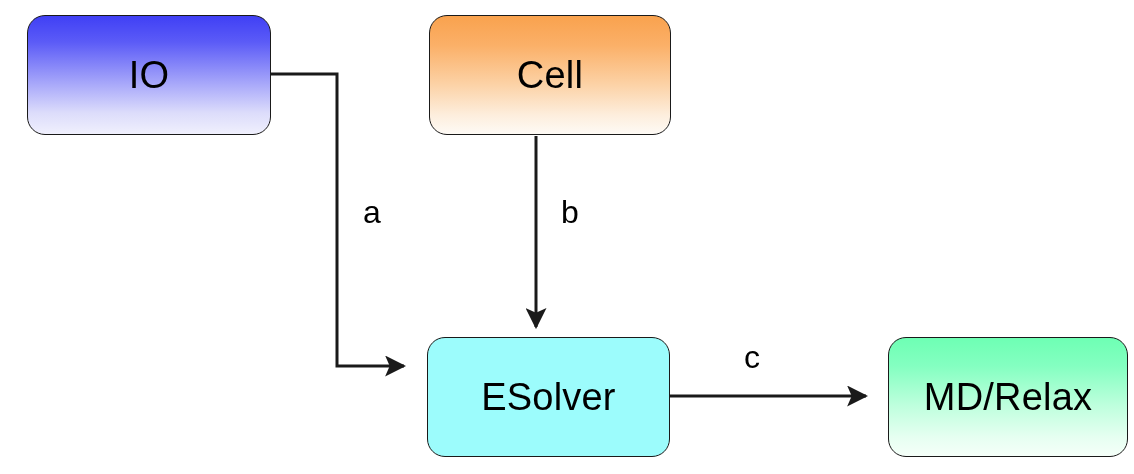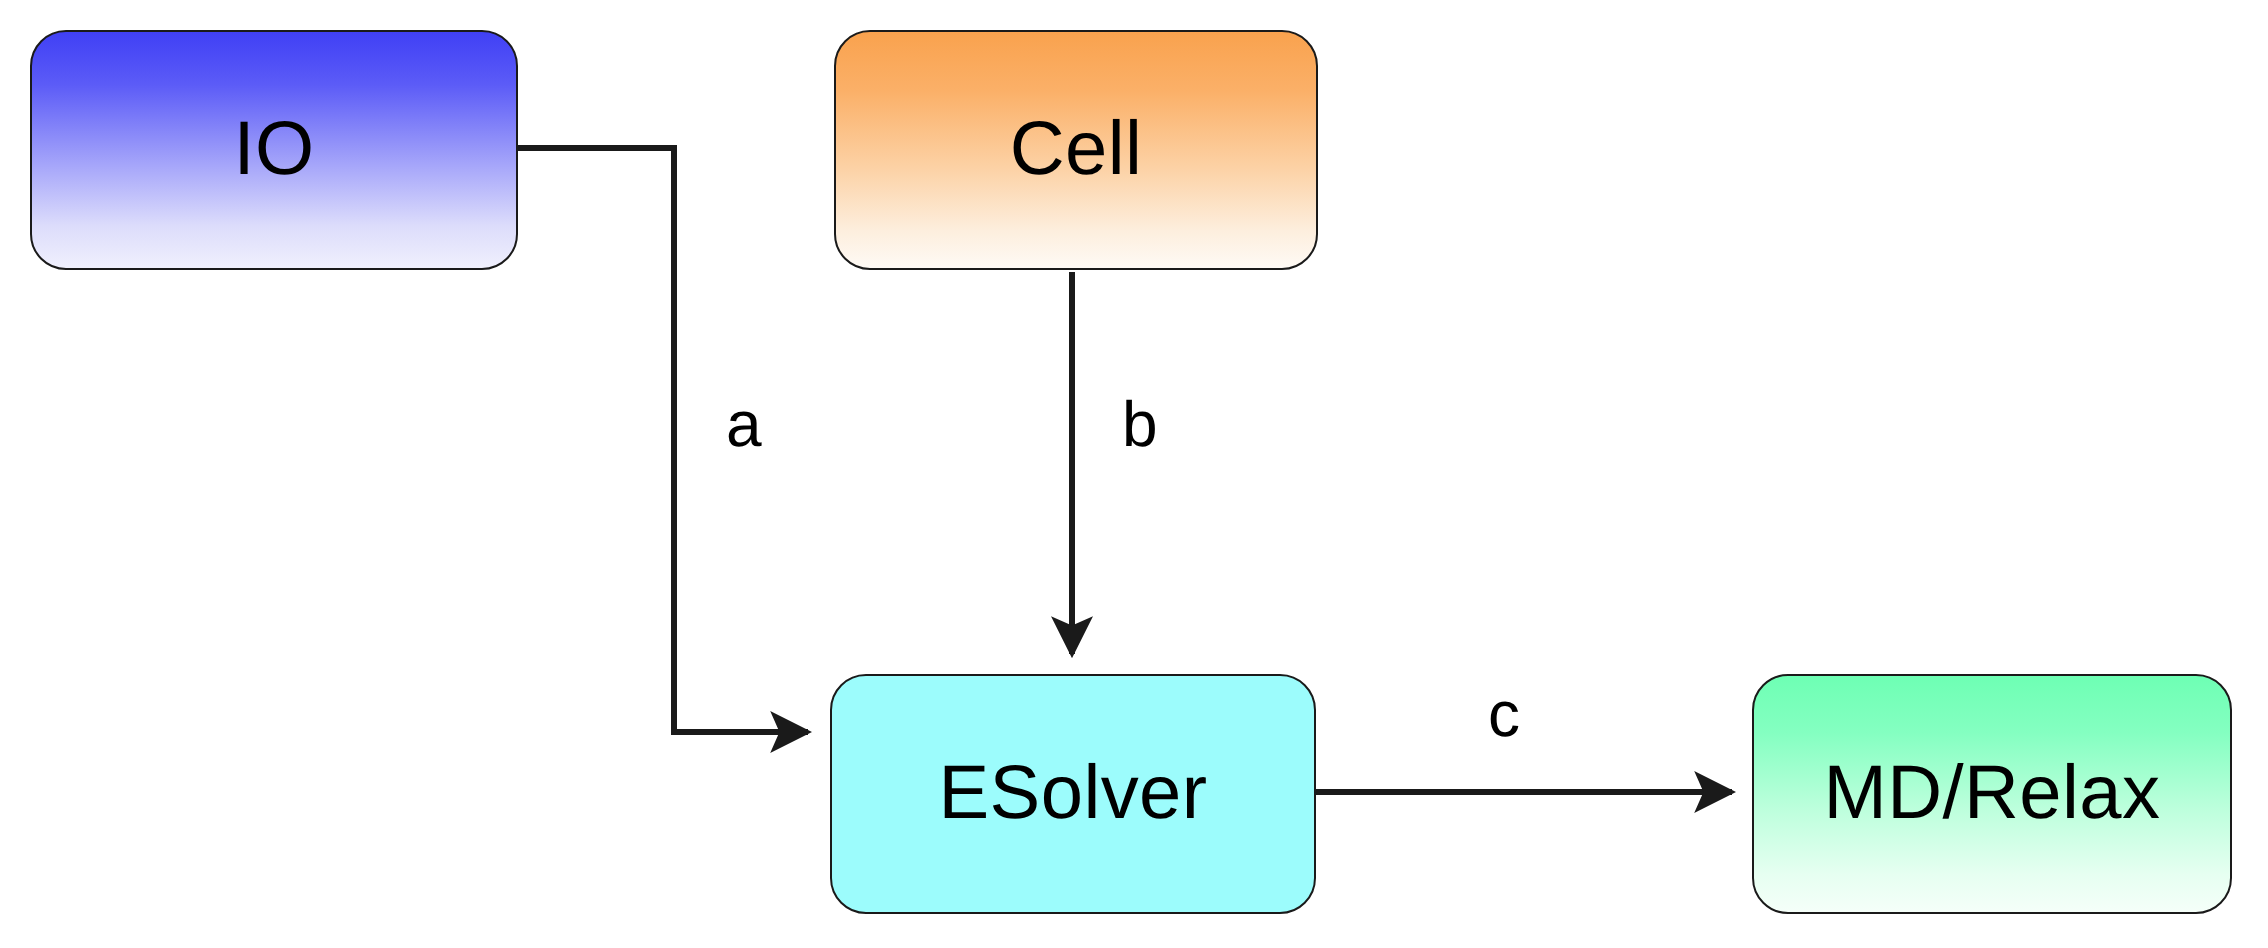--- a/index.html
+++ b/index.html
@@ -31,20 +31,21 @@
     border: 1.6px solid #1a1a1a;
     border-radius: 18px;
     display: flex;
     align-items: center;
     justify-content: center;
     color: #000000;
     font-family: "Liberation Sans", sans-serif;
     font-weight: 400;
     letter-spacing: 0.2px;
     white-space: nowrap;
+    margin-left: 12px;
   }
   .node-label {
     pointer-events: none;
   }
   #node-io {
     left: 15px;
     top: 15px;
     width: 244px;
     height: 120px;
     font-size: 38px;

